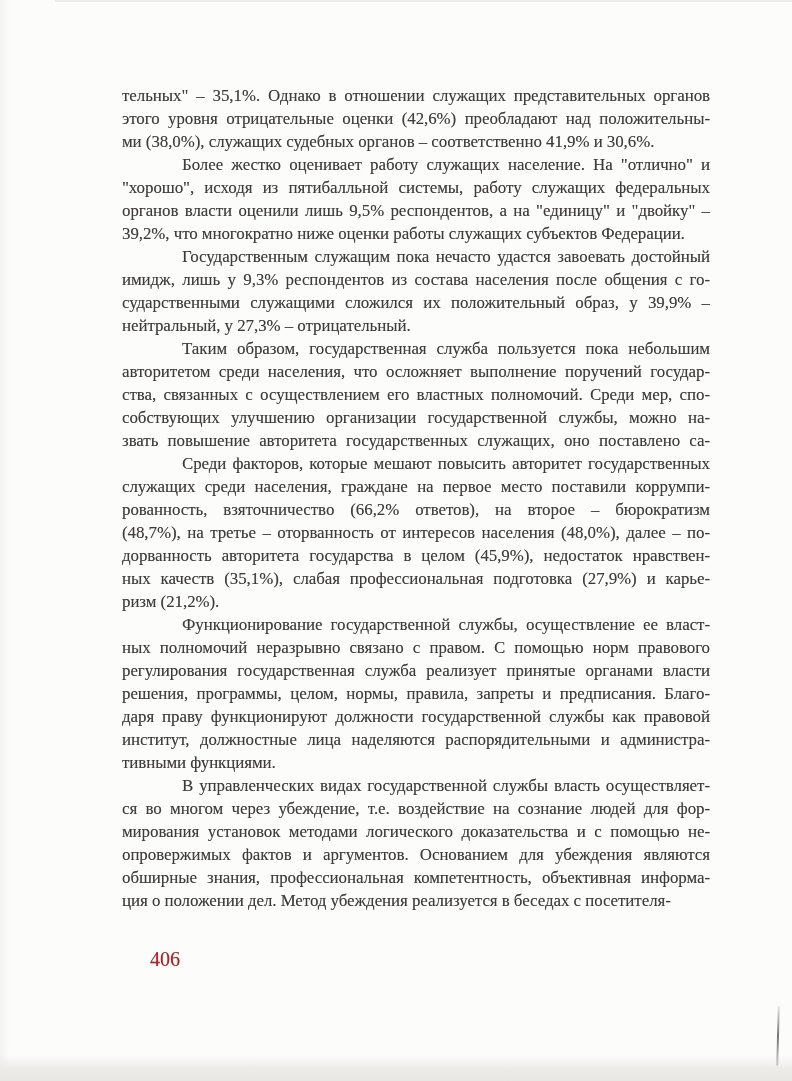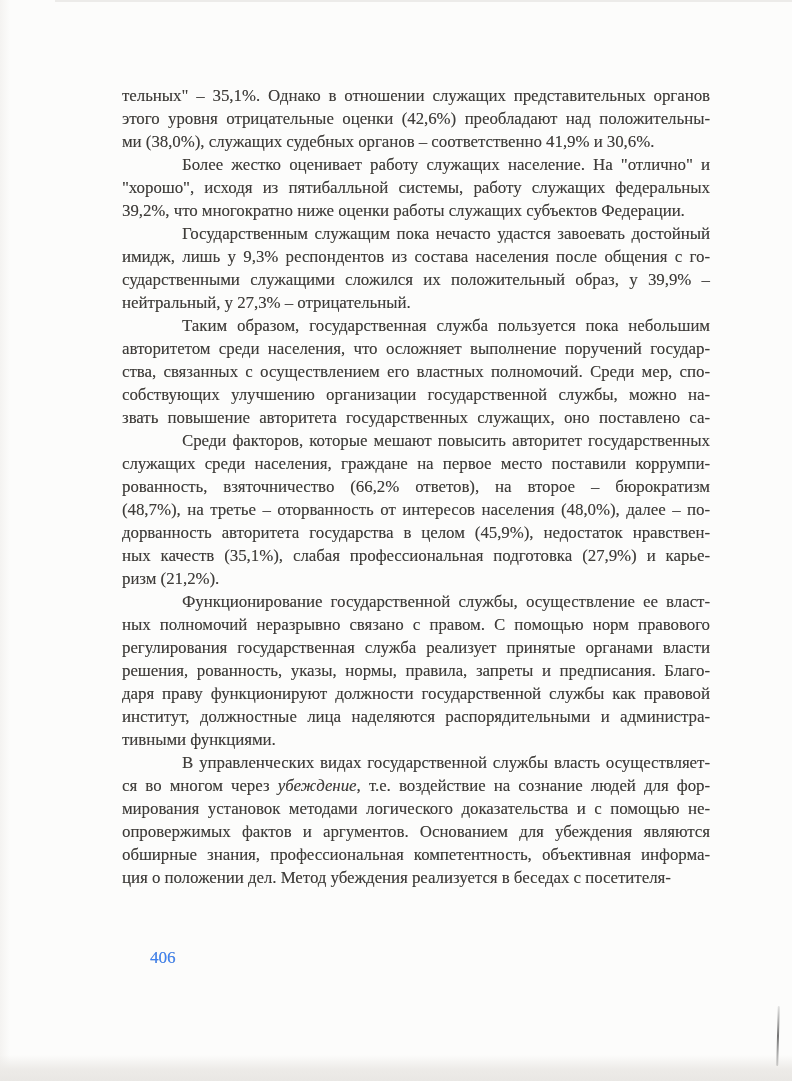--- a/index.html
+++ b/index.html
@@ -35,28 +35,27 @@
     text-align: justify;
     text-align-last: justify;
   }
   .line.indent {
     padding-left: 60px;
   }
   .line.para-end {
     text-align-last: left;
   }
   .italic {
-    font-style: italic;
   }
   .page-number {
     position: absolute;
     left: 150px;
     top: 948px;
-    font-size: 17px;
-    color: #3b82f6;
+    font-size: 20px;
+    color: #b91c1c;
     text-shadow: 0.2px 0.2px 0.35px rgba(62, 60, 57, 0.4);
   }
   
   .scan-edge-top {
     position: absolute;
     left: 55px;
     right: 0;
     top: 0;
     height: 2px;
     background: #ecebe9;
@@ -97,20 +96,21 @@
 
   <div class="text-block">
       <div class="paragraph">
         <div class="line">тельных" – 35,1%. Однако в отношении служащих представительных органов</div>
         <div class="line">этого уровня отрицательные оценки (42,6%) преобладают над положительны-</div>
         <div class="line para-end">ми (38,0%), служащих судебных органов – соответственно 41,9% и 30,6%.</div>
       </div>
       <div class="paragraph">
         <div class="line indent">Более жестко оценивает работу служащих население. На "отлично" и</div>
         <div class="line">"хорошо", исходя из пятибалльной системы, работу служащих федеральных</div>
+        <div class="line">органов власти оценили лишь 9,5% респондентов, а на "единицу" и "двойку" –</div>
         <div class="line para-end">39,2%, что многократно ниже оценки работы служащих субъектов Федерации.</div>
       </div>
       <div class="paragraph">
         <div class="line indent">Государственным служащим пока нечасто удастся завоевать достойный</div>
         <div class="line">имидж, лишь у 9,3% респондентов из состава населения после общения с го-</div>
         <div class="line">сударственными служащими сложился их положительный образ, у 39,9% –</div>
         <div class="line para-end">нейтральный, у 27,3% – отрицательный.</div>
       </div>
       <div class="paragraph">
         <div class="line indent">Таким образом, государственная служба пользуется пока небольшим</div>
@@ -125,21 +125,21 @@
         <div class="line">рованность, взяточничество (66,2% ответов), на второе – бюрократизм</div>
         <div class="line">(48,7%), на третье – оторванность от интересов населения (48,0%), далее – по-</div>
         <div class="line">дорванность авторитета государства в целом (45,9%), недостаток нравствен-</div>
         <div class="line">ных качеств (35,1%), слабая профессиональная подготовка (27,9%) и карье-</div>
         <div class="line para-end">ризм (21,2%).</div>
       </div>
       <div class="paragraph">
         <div class="line indent">Функционирование государственной службы, осуществление ее власт-</div>
         <div class="line">ных полномочий неразрывно связано с правом. С помощью норм правового</div>
         <div class="line">регулирования государственная служба реализует принятые органами власти</div>
-        <div class="line">решения, рованность, указы, нормы, правила, запреты и предписания. Благо-</div>
+        <div class="line">решения, программы, целом, нормы, правила, запреты и предписания. Благо-</div>
         <div class="line">даря праву функционируют должности государственной службы как правовой</div>
         <div class="line">институт, должностные лица наделяются распорядительными и администра-</div>
         <div class="line para-end">тивными функциями.</div>
       </div>
       <div class="paragraph">
         <div class="line indent">В управленческих видах государственной службы власть осуществляет-</div>
         <div class="line"><span>ся во многом через </span><span class="italic">убеждение</span><span>, т.е. воздействие на сознание людей для фор-</span></div>
         <div class="line">мирования установок методами логического доказательства и с помощью не-</div>
         <div class="line">опровержимых фактов и аргументов. Основанием для убеждения являются</div>
         <div class="line">обширные знания, профессиональная компетентность, объективная информа-</div>

